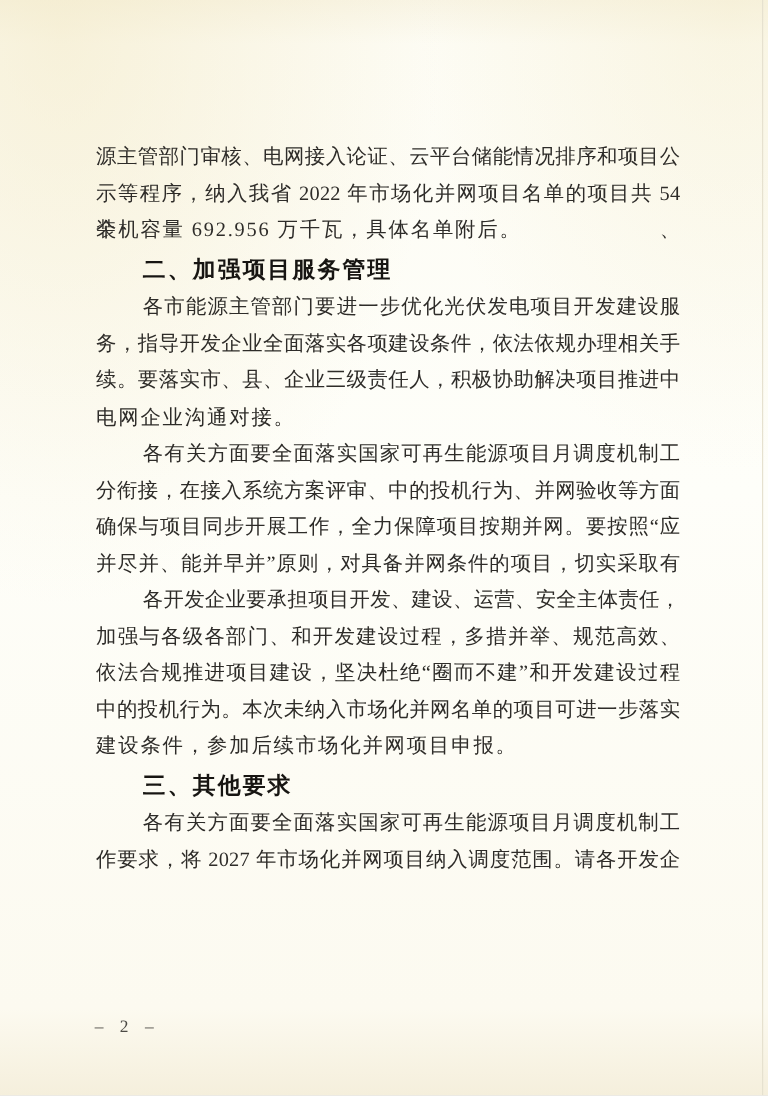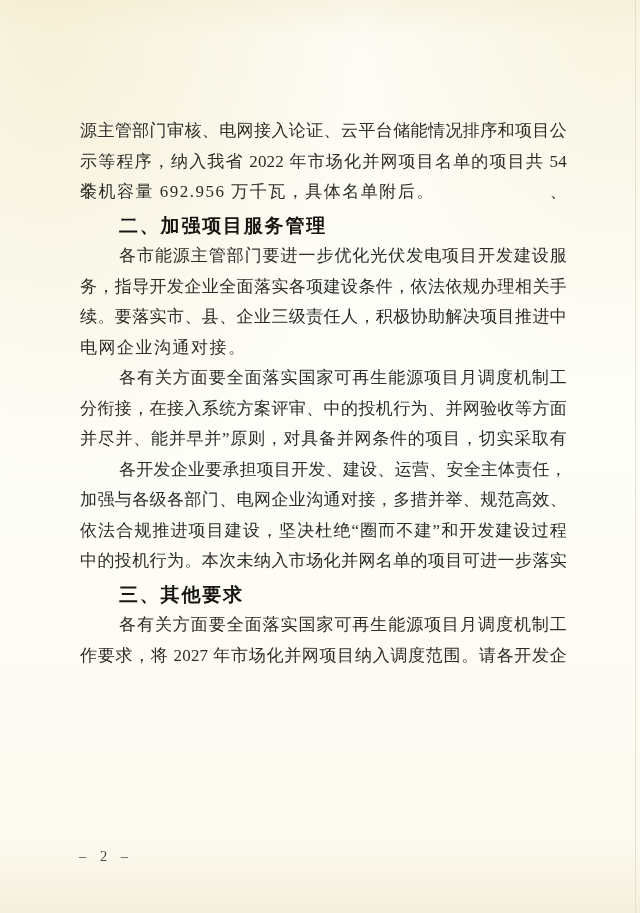--- a/index.html
+++ b/index.html
@@ -79,24 +79,26 @@
       <div class="line fill">源主管部门审核、电网接入论证、云平台储能情况排序和项目公</div>
       <div class="line fill">示等程序，纳入我省 2022 年市场化并网项目名单的项目共 54 个、</div>
       <div class="line">装机容量 692.956 万千瓦，具体名单附后。</div>
       <div class="line heading indent">二、加强项目服务管理</div>
       <div class="line indent fill">各市能源主管部门要进一步优化光伏发电项目开发建设服</div>
       <div class="line fill">务，指导开发企业全面落实各项建设条件，依法依规办理相关手</div>
       <div class="line fill">续。要落实市、县、企业三级责任人，积极协助解决项目推进中</div>
       <div class="line">电网企业沟通对接。</div>
       <div class="line indent fill">各有关方面要全面落实国家可再生能源项目月调度机制工</div>
       <div class="line fill">分衔接，在接入系统方案评审、中的投机行为、并网验收等方面</div>
+      <div class="line fill">确保与项目同步开展工作，全力保障项目按期并网。要按照“应</div>
       <div class="line fill">并尽并、能并早并”原则，对具备并网条件的项目，切实采取有</div>
       <div class="line indent fill">各开发企业要承担项目开发、建设、运营、安全主体责任，</div>
-      <div class="line fill">加强与各级各部门、电网企业沟通对接，多措并举、规范高效、</div>
+      <div class="line fill">加强与各级各部门、和开发建设过程，多措并举、规范高效、</div>
       <div class="line fill">依法合规推进项目建设，坚决杜绝“圈而不建”和开发建设过程</div>
       <div class="line fill">中的投机行为。本次未纳入市场化并网名单的项目可进一步落实</div>
+      <div class="line">建设条件，参加后续市场化并网项目申报。</div>
       <div class="line heading indent">三、其他要求</div>
       <div class="line indent fill">各有关方面要全面落实国家可再生能源项目月调度机制工</div>
       <div class="line fill">作要求，将 2027 年市场化并网项目纳入调度范围。请各开发企</div>
     </div>
 
   <div class="page-number">– 2 –</div>
 </div>
 
 </body></html>

